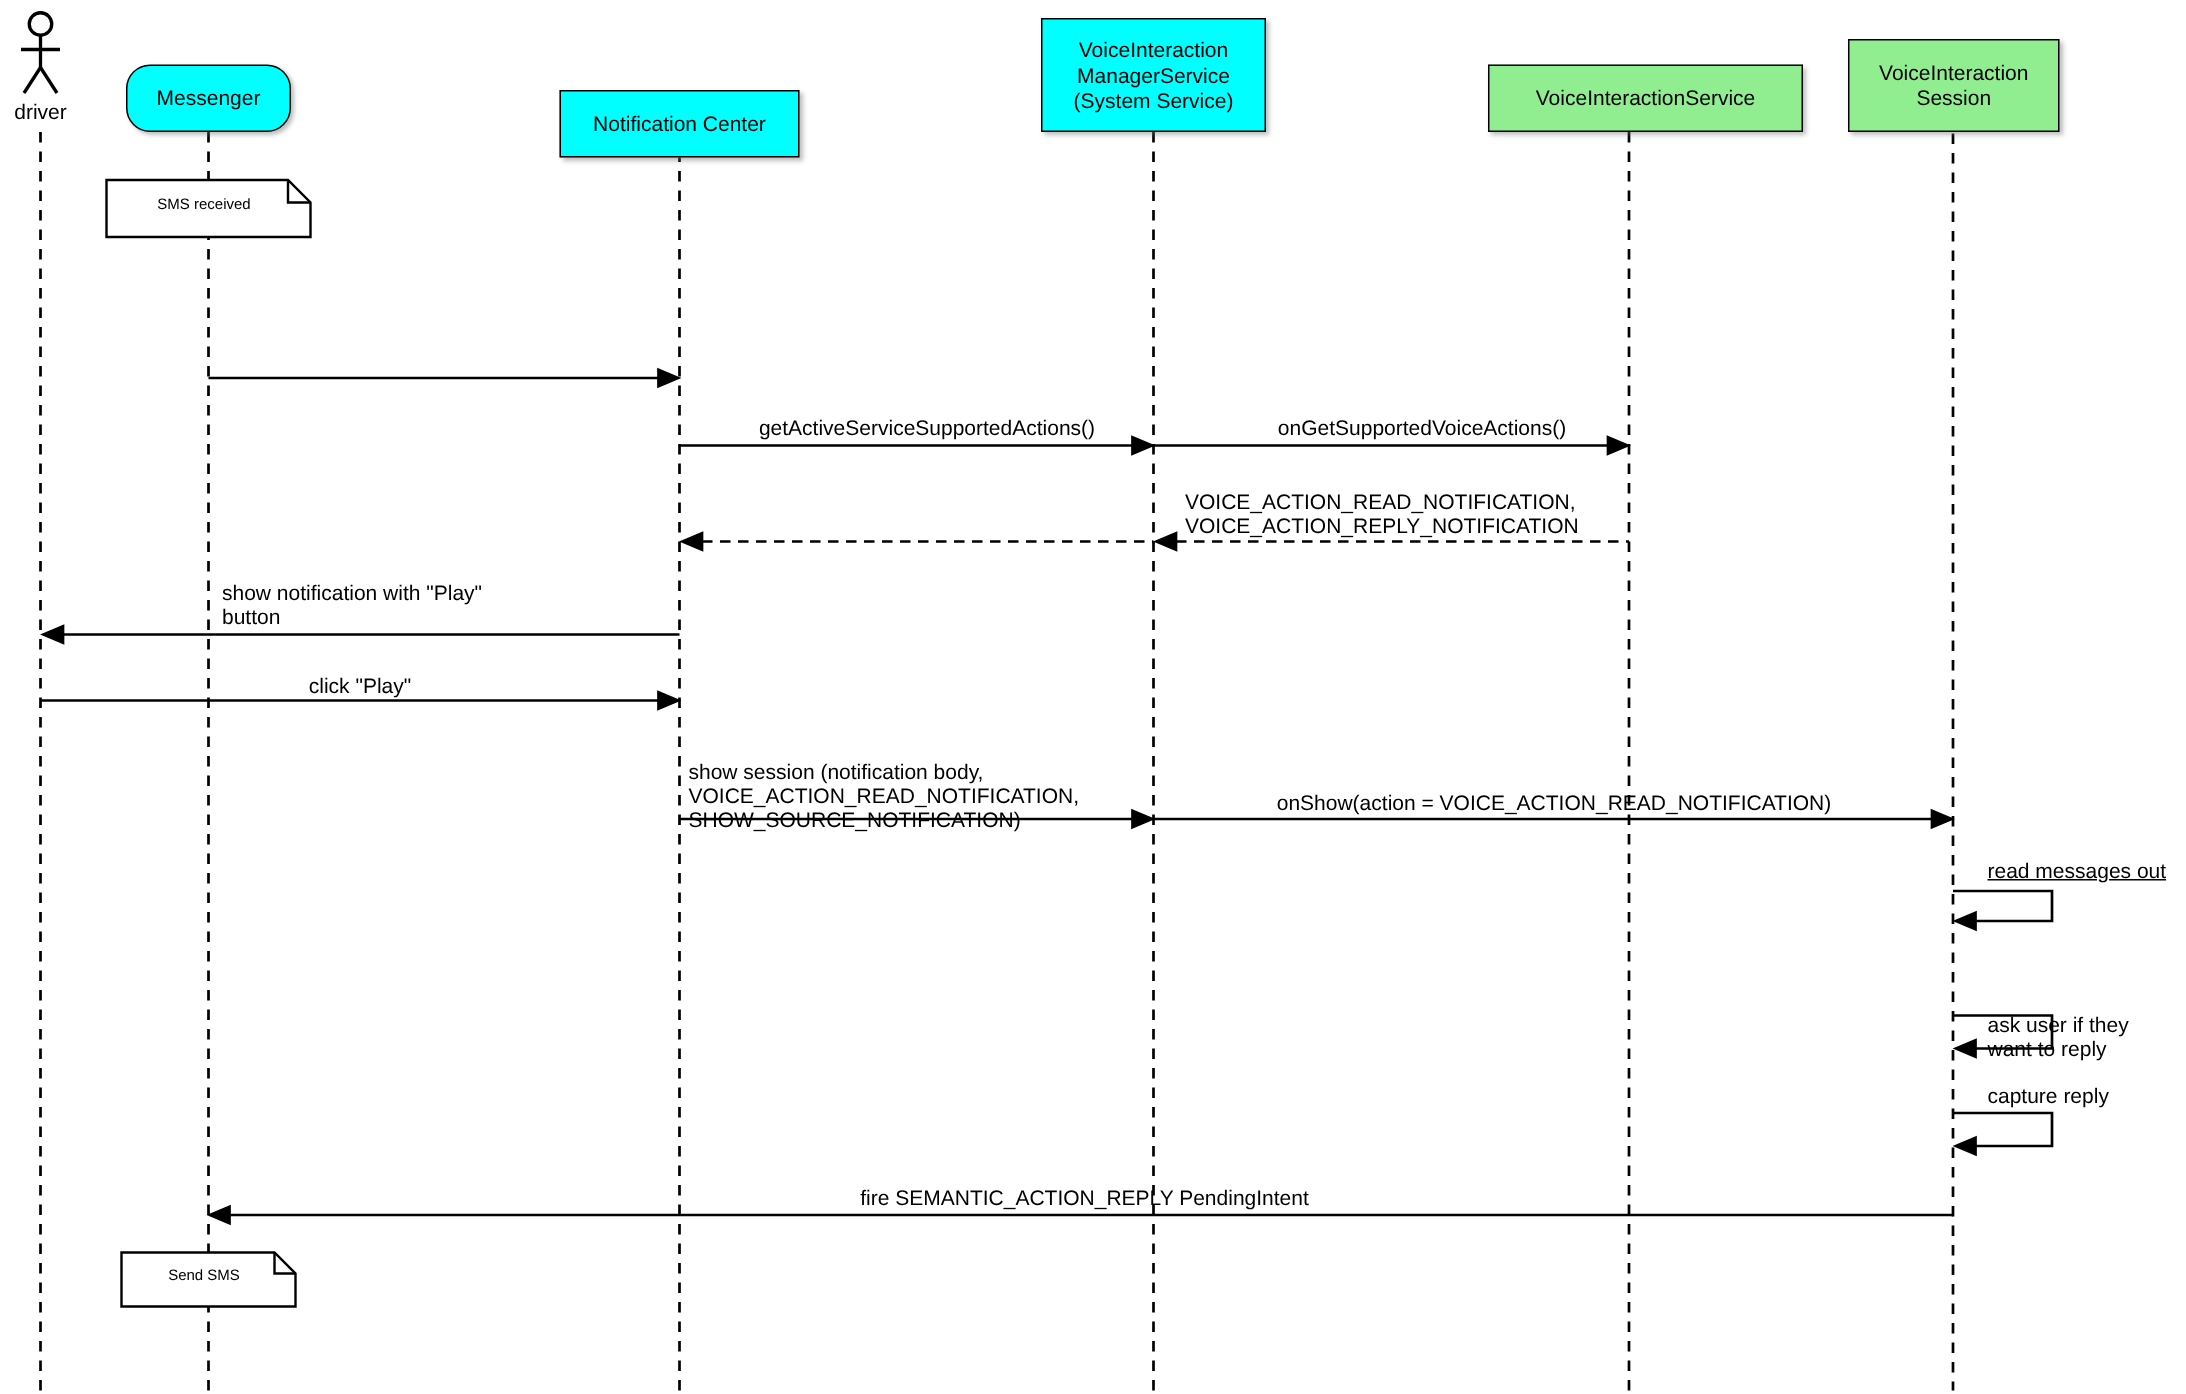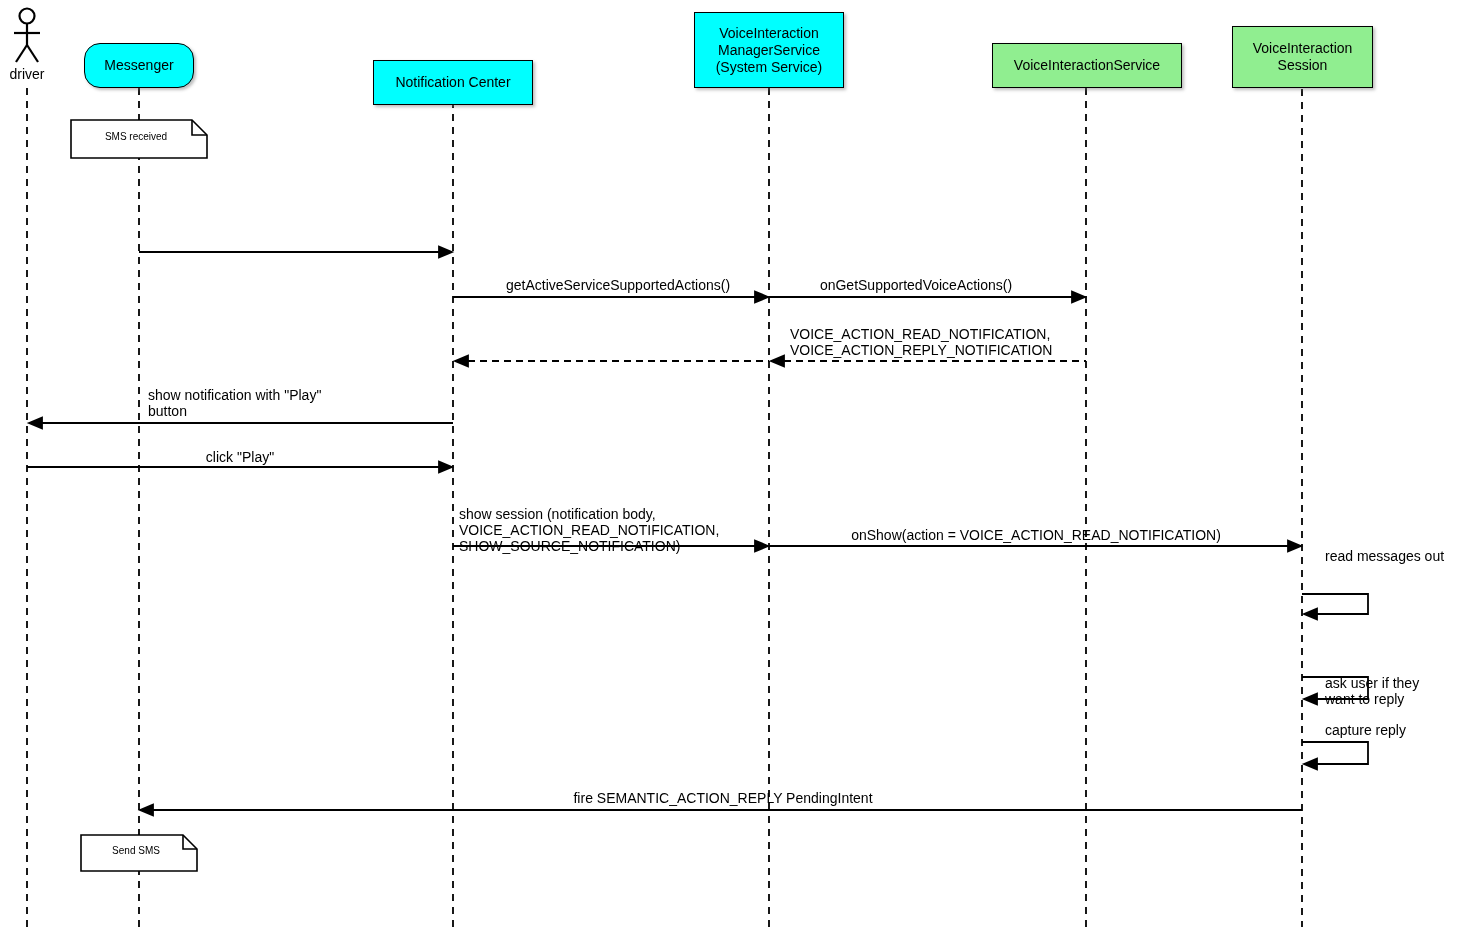--- a/index.html
+++ b/index.html
@@ -123,48 +123,48 @@
   <div class="actor-label" style="left:-13px; top:66px; width:80px;">driver</div>
 
   <div class="pbox cyan" style="left:84px; top:43px; width:110px; height:45px;border-radius:16px;">Messenger</div>
 
   <div class="pbox cyan" style="left:373px; top:60px; width:160px; height:45px;">Notification Center</div>
 
   <div class="pbox cyan" style="left:694px; top:12px; width:150px; height:76px;">VoiceInteraction
 ManagerService
 (System Service)</div>
 
-  <div class="pbox green" style="left:992px; top:43px; width:190px; height:45px;">VoiceInteractionService</div>
+  <div class="pbox green" style="left:992px; top:43px; width:210px; height:45px;">VoiceInteractionService</div>
 
   <div class="pbox green" style="left:1232px; top:26px; width:141px; height:62px;">VoiceInteraction
 Session</div>
 
   <div class="note-label" style="left:71px; top:131px; width:130px;">SMS received</div>
   <div class="note-label" style="left:81px; top:845px; width:110px;">Send SMS</div>
 
 
   <div class="lbl centered" style="left:618px; top:277px;">getActiveServiceSupportedActions()</div>
 
-  <div class="lbl centered" style="left:916px; top:277px;text-align:center;">onGetSupportedVoiceActions()</div>
+  <div class="lbl centered" style="left:948px; top:277px;text-align:center;">onGetSupportedVoiceActions()</div>
 
   <div class="lbl" style="left:790px; top:326px;">VOICE_ACTION_READ_NOTIFICATION,
 VOICE_ACTION_REPLY_NOTIFICATION</div>
 
   <div class="lbl" style="left:148px; top:387px;">show notification with "Play"
 button</div>
 
   <div class="lbl centered" style="left:240px; top:449px;">click "Play"</div>
 
   <div class="lbl" style="left:459px; top:506px;">show session (notification body,
 VOICE_ACTION_READ_NOTIFICATION,
 SHOW_SOURCE_NOTIFICATION)</div>
 
   <div class="lbl centered" style="left:1036px; top:527px;">onShow(action = VOICE_ACTION_READ_NOTIFICATION)</div>
 
-  <div class="lbl" style="left:1325px; top:548px;">read messages out</div>
+  <div class="lbl" style="left:1325px; top:572px;text-decoration:underline;">read messages out</div>
 
   <div class="lbl" style="left:1325px; top:639px;margin-top:36px;">ask user if they
 want to reply</div>
 
   <div class="lbl" style="left:1325px; top:722px;">capture reply</div>
 
   <div class="lbl centered" style="left:723px; top:790px;">fire SEMANTIC_ACTION_REPLY PendingIntent</div>
 
 </div>
 

